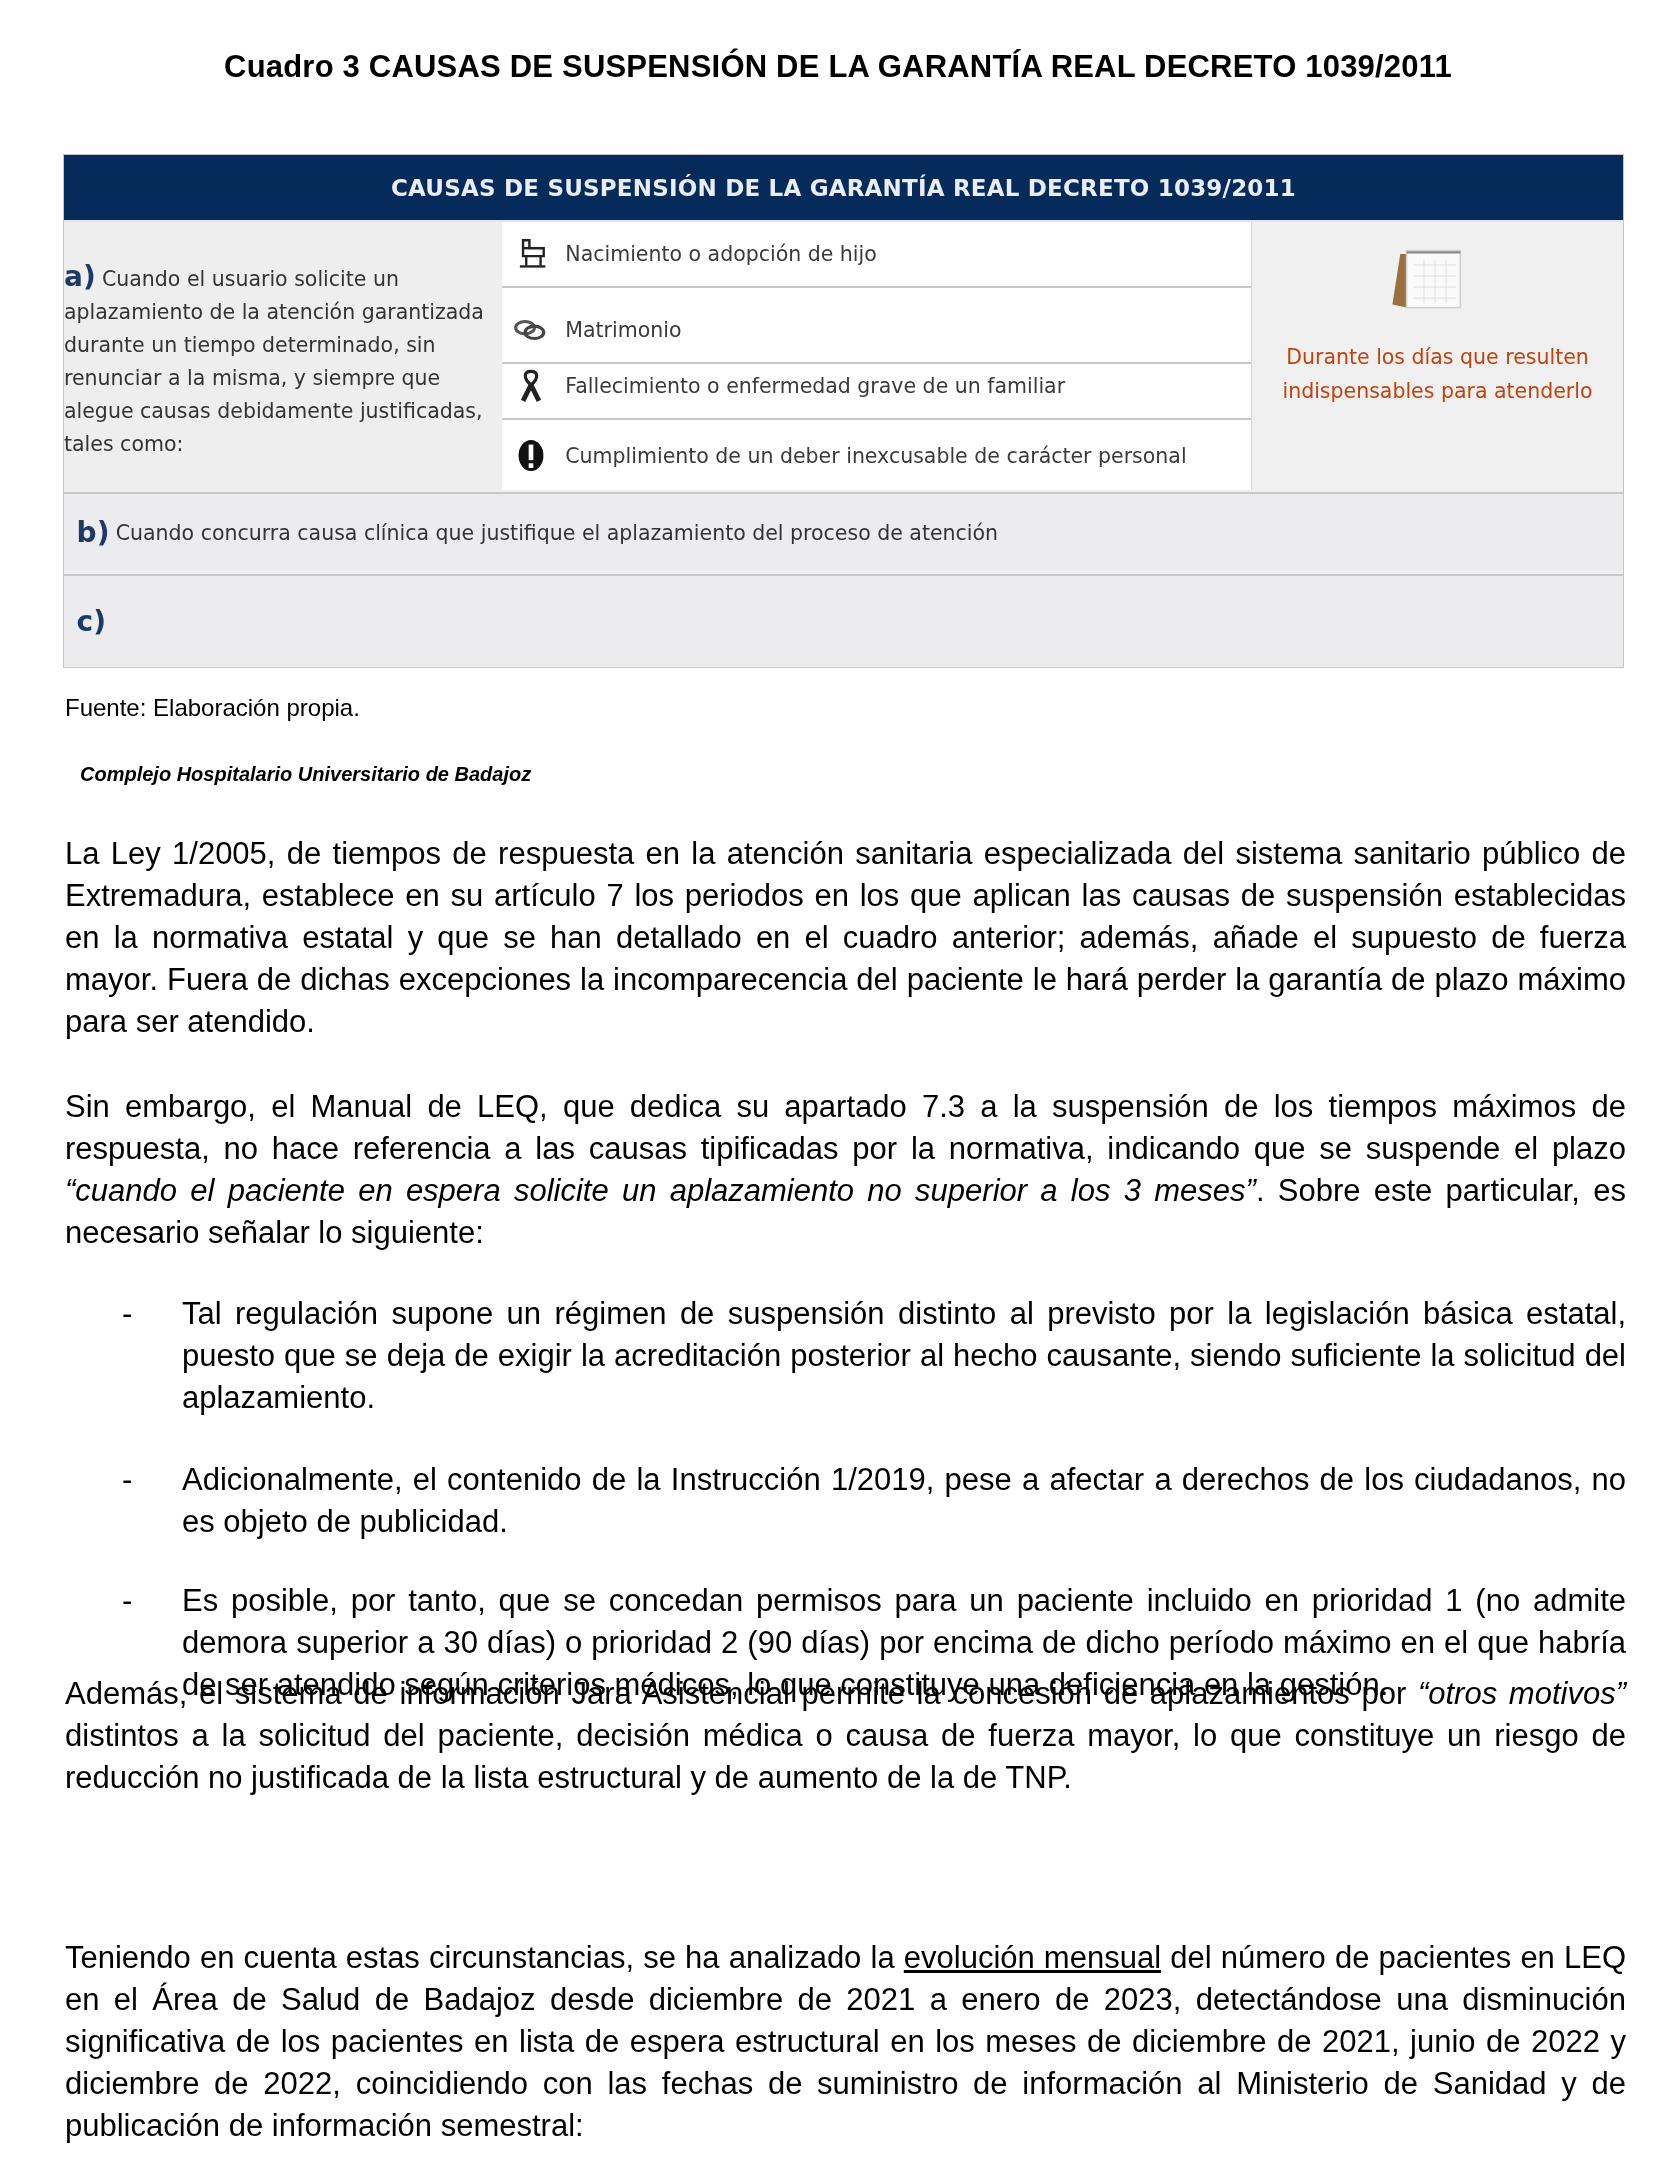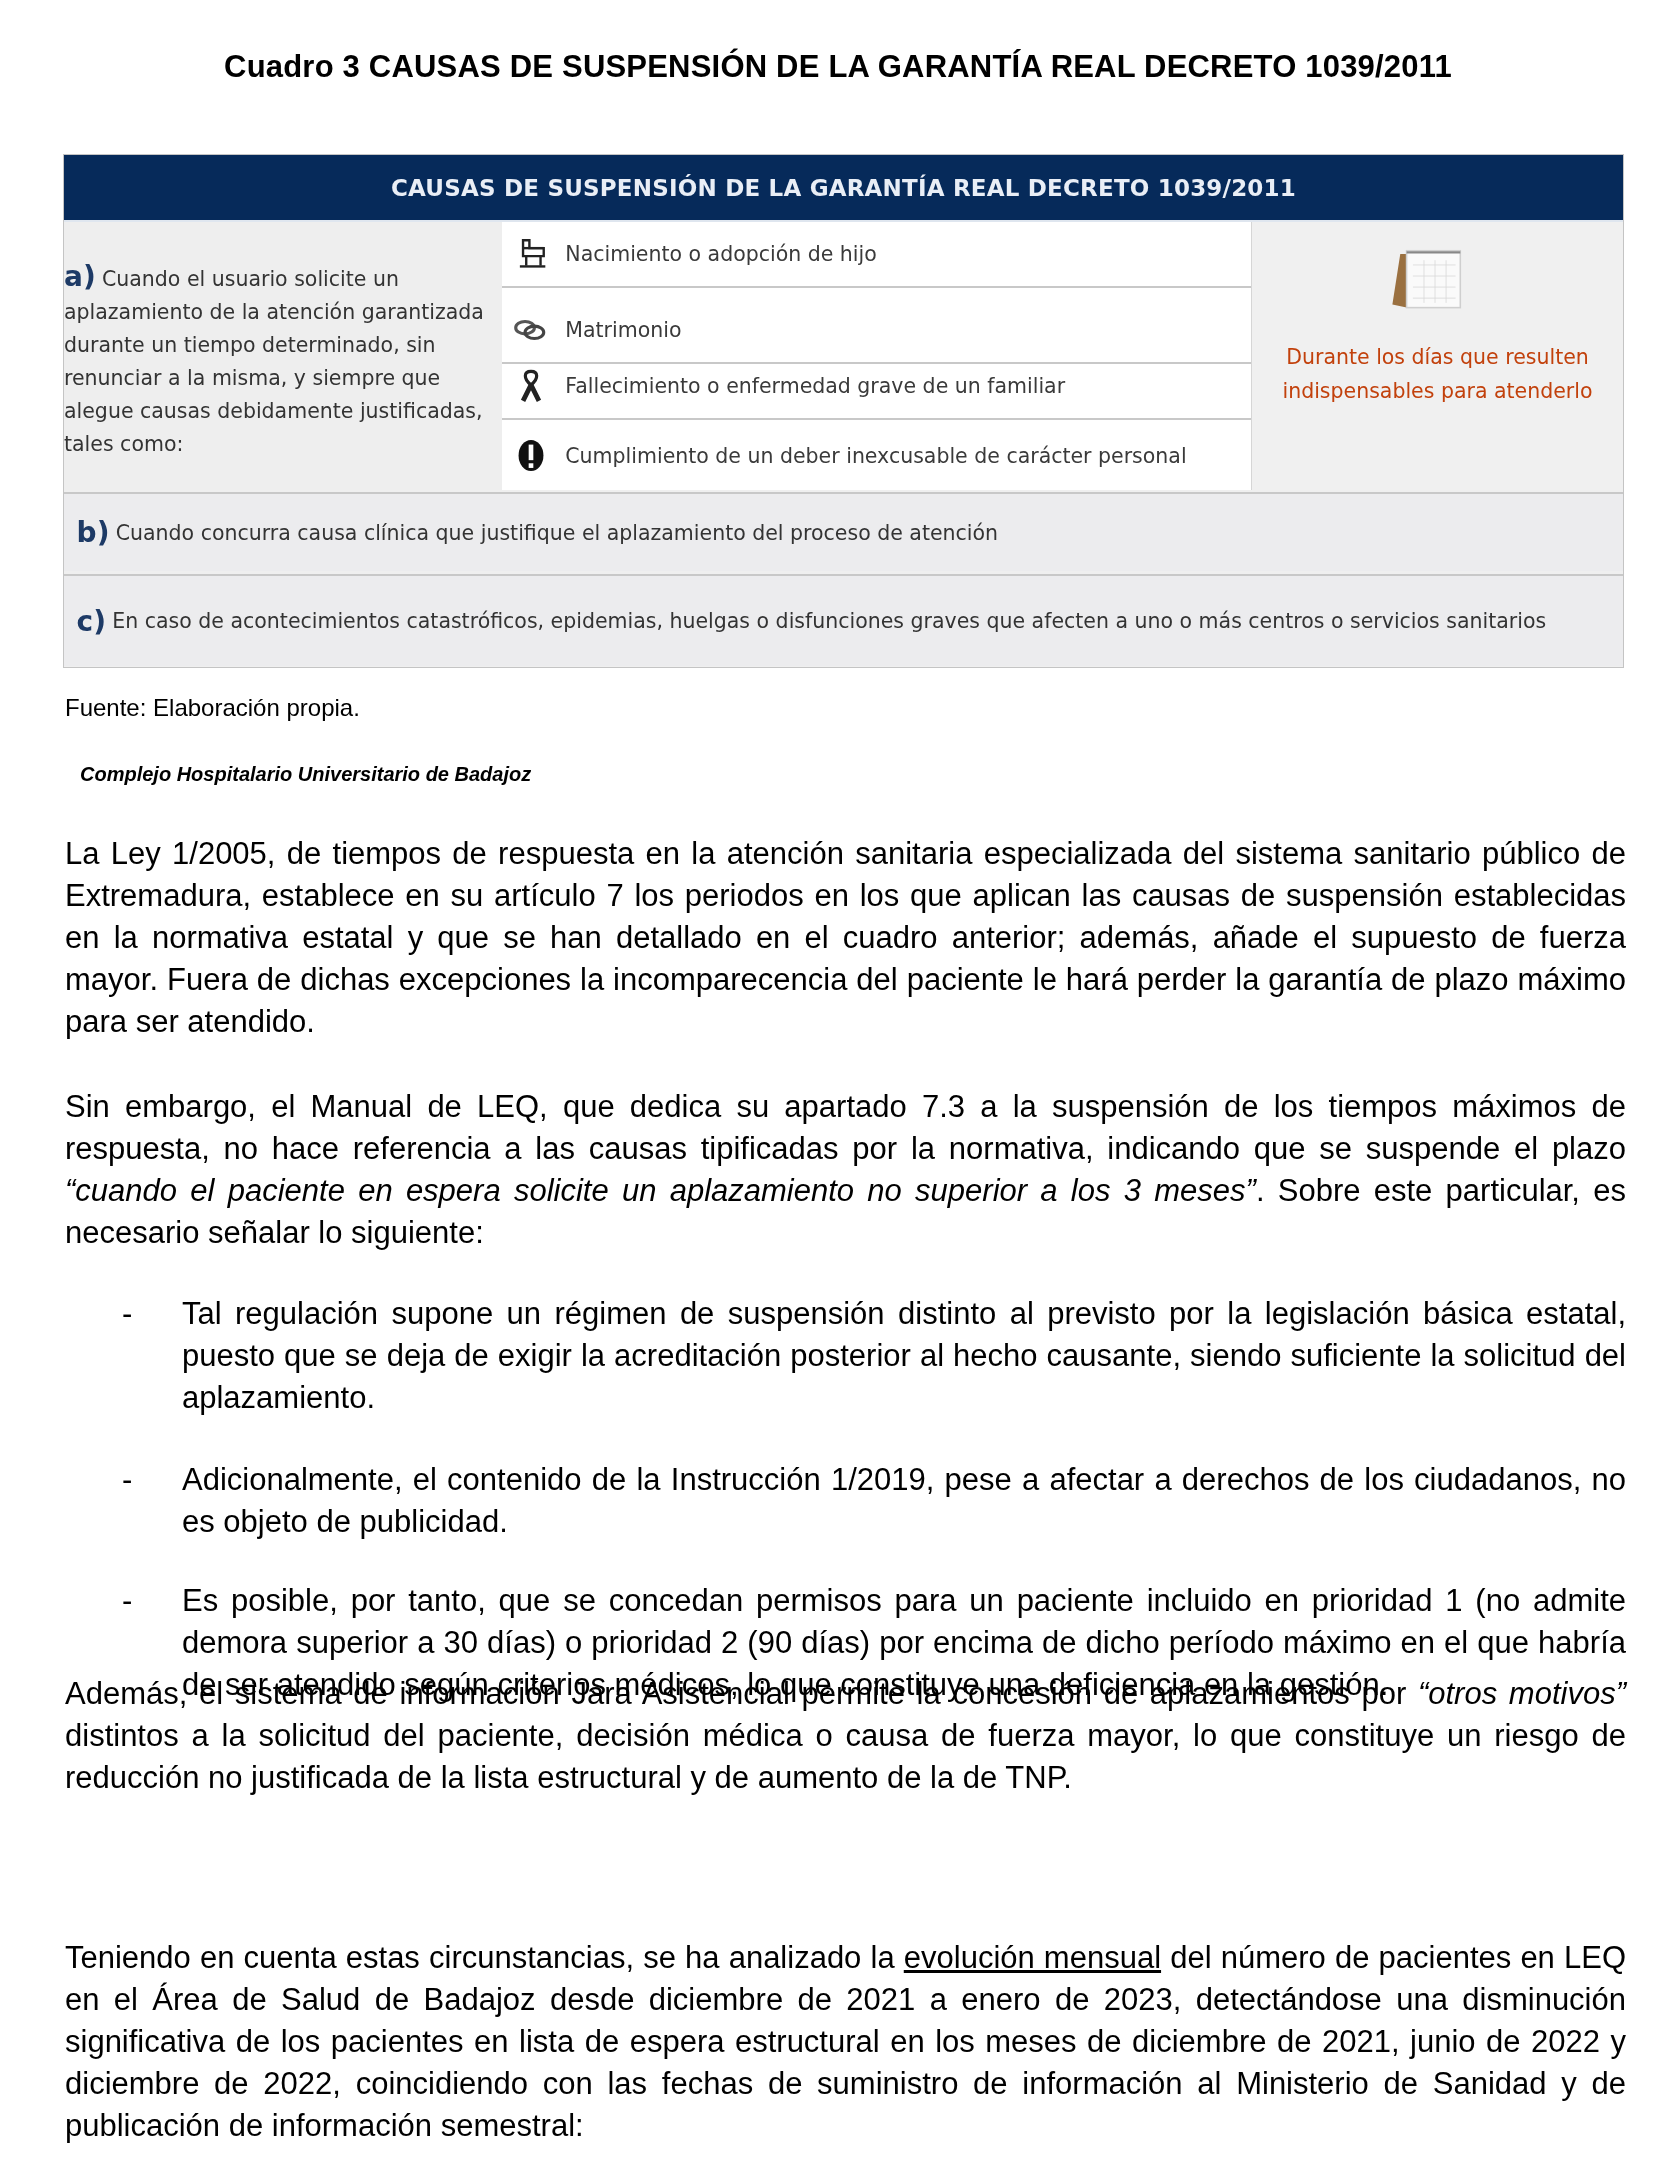--- a/index.html
+++ b/index.html
@@ -153,21 +153,20 @@
       <div id="duration-text">Durante los días que resulten indispensables para atenderlo</div>
     </div>
   </div>
 
   <div id="row-b">
     <span class="letter">b)</span>
       <span>Cuando concurra causa clínica que justifique el aplazamiento del proceso de atención</span>
   </div>
   <div id="row-c">
     <span class="letter">c)</span>
-      <span>En caso de acontecimientos catastróficos, epidemias, huelgas o disfunciones graves que afecten a uno o más centros o servicios sanitarios</span>
   </div>
 </div>
 
 <div id="source-note" class="doc-font">Fuente: Elaboración propia.</div>
 <div id="section-title" class="doc-font">Complejo Hospitalario Universitario de Badajoz</div>
 
 <p class="para doc-font" style="top:833px; margin:0;">La Ley 1/2005, de tiempos de respuesta en la atención sanitaria especializada del sistema sanitario público de Extremadura, establece en su artículo 7 los periodos en los que aplican las causas de suspensión establecidas en la normativa estatal y que se han detallado en el cuadro anterior; además, añade el supuesto de fuerza mayor. Fuera de dichas excepciones la incomparecencia del paciente le hará perder la garantía de plazo máximo para ser atendido.</p>
 
 <p class="para doc-font" style="top:1086px; margin:0;"><span>Sin embargo, el Manual de LEQ, que dedica su apartado 7.3 a la suspensión de los tiempos máximos de respuesta, no hace referencia a las causas tipificadas por la normativa, indicando que se suspende el plazo </span><em>“cuando el paciente en espera solicite un aplazamiento no superior a los 3 meses”</em><span>. Sobre este particular, es necesario señalar lo siguiente:</span></p>
 

